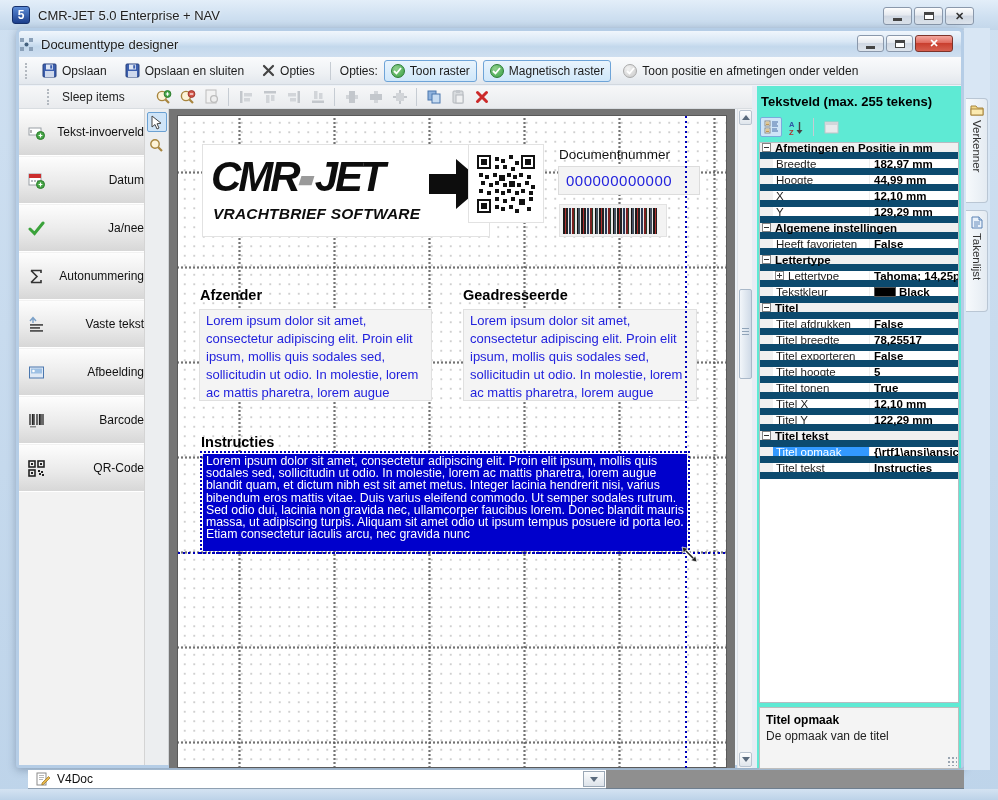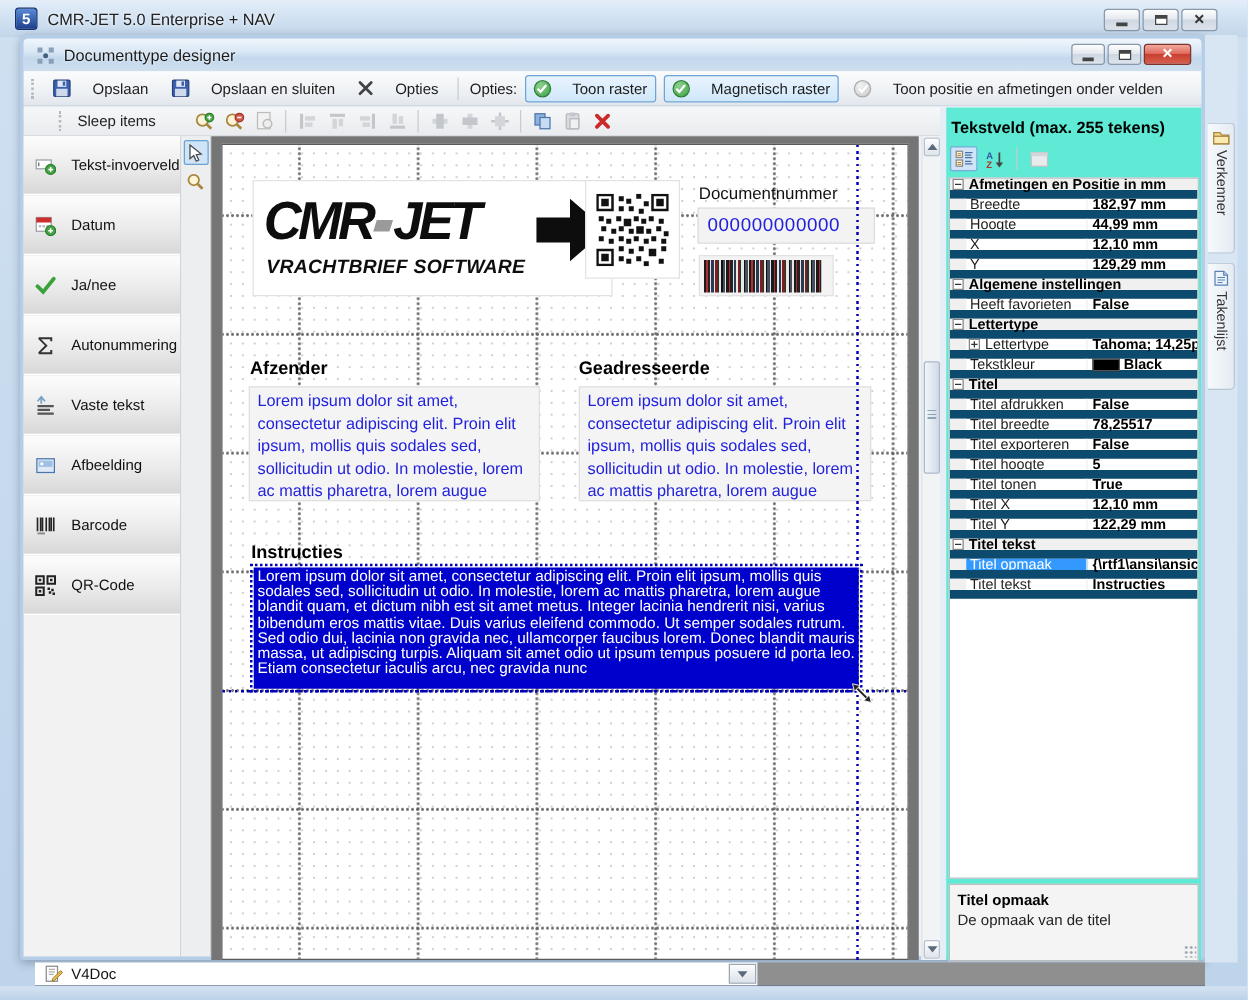--- a/index.html
+++ b/index.html
@@ -22,33 +22,33 @@
   .glyph-max { width:10px; height:8px; border:1px solid #444; border-top:3px solid #444; background:#fff; }
   .glyph-x { font-size:11px; font-weight:bold; color:#333; line-height:1; }
   .close-red .glyph-x { color:#fff; }
 
   
   #inner-window { position:absolute; left:16px; top:28px; width:948px; height:740px;
     border:3px solid #b5cde6; border-radius:6px 6px 3px 3px;
     background:#edf2f8; box-shadow:0 2px 8px rgba(40,60,90,.35); }
   #inner-titlebar { position:absolute; left:0; top:0; width:942px; height:26px;
     background:linear-gradient(#f0f6fc,#d9e7f5 40%,#c3d8ec 60%,#cfdff0);
-    border-radius:4px 4px 0 0; display:flex; align-items:center; padding-left:10px; }
+    border-radius:4px 4px 0 0; display:flex; align-items:center; }
   .designer-icon { width:15px; height:15px; margin-right:7px; }
   .inner-title { font-size:13px; color:#1b1b1b; text-shadow:0 0 2px #fff; }
   #inner-capset { right:8px; top:4px; }
   #inner-capset .cap-btn { width:27px; height:17px; }
   #inner-capset .cap-btn.close-red { width:38px; }
 
   
   #toolbar1 { position:absolute; left:0; top:26px; width:942px; height:28px;
     background:linear-gradient(#fafbfc,#eef1f4 60%,#e2e7ed); border-bottom:1px solid #d2d8df;
     display:flex; align-items:center; gap:6px; padding-left:6px; }
   .grip-v { width:3px; height:16px; border-left:2px dotted #b3b9c0; margin-right:2px; }
-  .tbtn { display:flex; align-items:center; gap:17px; padding:3px 6px; border-radius:3px; cursor:default; }
+  .tbtn { display:flex; align-items:center; gap:5px; padding:3px 6px; border-radius:3px; cursor:default; }
   .tbtn span.lbl { font-size:12px; color:#1c1c1c; }
   .tsep { width:1px; height:18px; background:#c6ccd3; margin:0 3px; }
   .toggle-on { border:1px solid #6ea4d8; background:linear-gradient(#e9f4fd,#cfe7fa); }
   .circ { width:14px; height:14px; border-radius:50%; display:inline-flex; align-items:center; justify-content:center; }
   .circ.green { background:radial-gradient(circle at 35% 30%, #8fd08f, #3aa245); border:1px solid #2c7d35; }
   .circ.gray  { background:radial-gradient(circle at 35% 30%, #f2f2f2, #c9c9c9); border:1px solid #aaa; }
   .circ svg { display:block; }
 
   .floppy { width:15px; height:15px; }
 
@@ -58,21 +58,21 @@
   #sleepitems-header .hd { font-size:12px; color:#222; margin-left:10px; }
   #toolbar2 { position:absolute; left:126px; top:55px; width:609px; height:23px;
     background:linear-gradient(#f6f7f8,#e9ebee); border-bottom:1px solid #d9dde1;
     display:flex; align-items:center; gap:3px; padding-left:8px; }
   .t2btn { width:21px; height:19px; display:flex; align-items:center; justify-content:center; border-radius:2px; }
   .t2btn svg { display:block; }
 
   
   #sidebar { position:absolute; left:0; top:78px; width:126px; height:656px; background:#f2f2f2; border-right:1px solid #d4d4d4; }
   .side-item { height:47px; margin-bottom:1px; background:linear-gradient(#fdfdfd,#e9e9e9 60%,#d7d7d7);
-    display:flex; align-items:center; gap:12px; padding-left:9px; border-bottom:1px solid #fff; cursor:default; }
+    display:flex; align-items:center; gap:12px; padding-left:9px; border-bottom:1px solid #fff; cursor:default;justify-content:space-between; }
   .side-item .lbl { font-size:12px; color:#111; }
   .side-icon { width:17px; height:17px; display:flex; align-items:center; justify-content:center; }
 
   
   #ministrip { position:absolute; left:126px; top:78px; width:24px; height:656px; background:#eceef0; border-right:1px solid #d0d3d6; }
   .mini-btn { width:20px; height:20px; margin:3px auto 2px auto; display:flex; align-items:center; justify-content:center; border-radius:2px; }
   .mini-btn.sel { background:#cfe4f7; border:1px solid #6ba1d3; }
 
   
   #canvas { position:absolute; left:150px; top:78px; width:566px; height:659px; background:#757575; overflow:hidden; }

